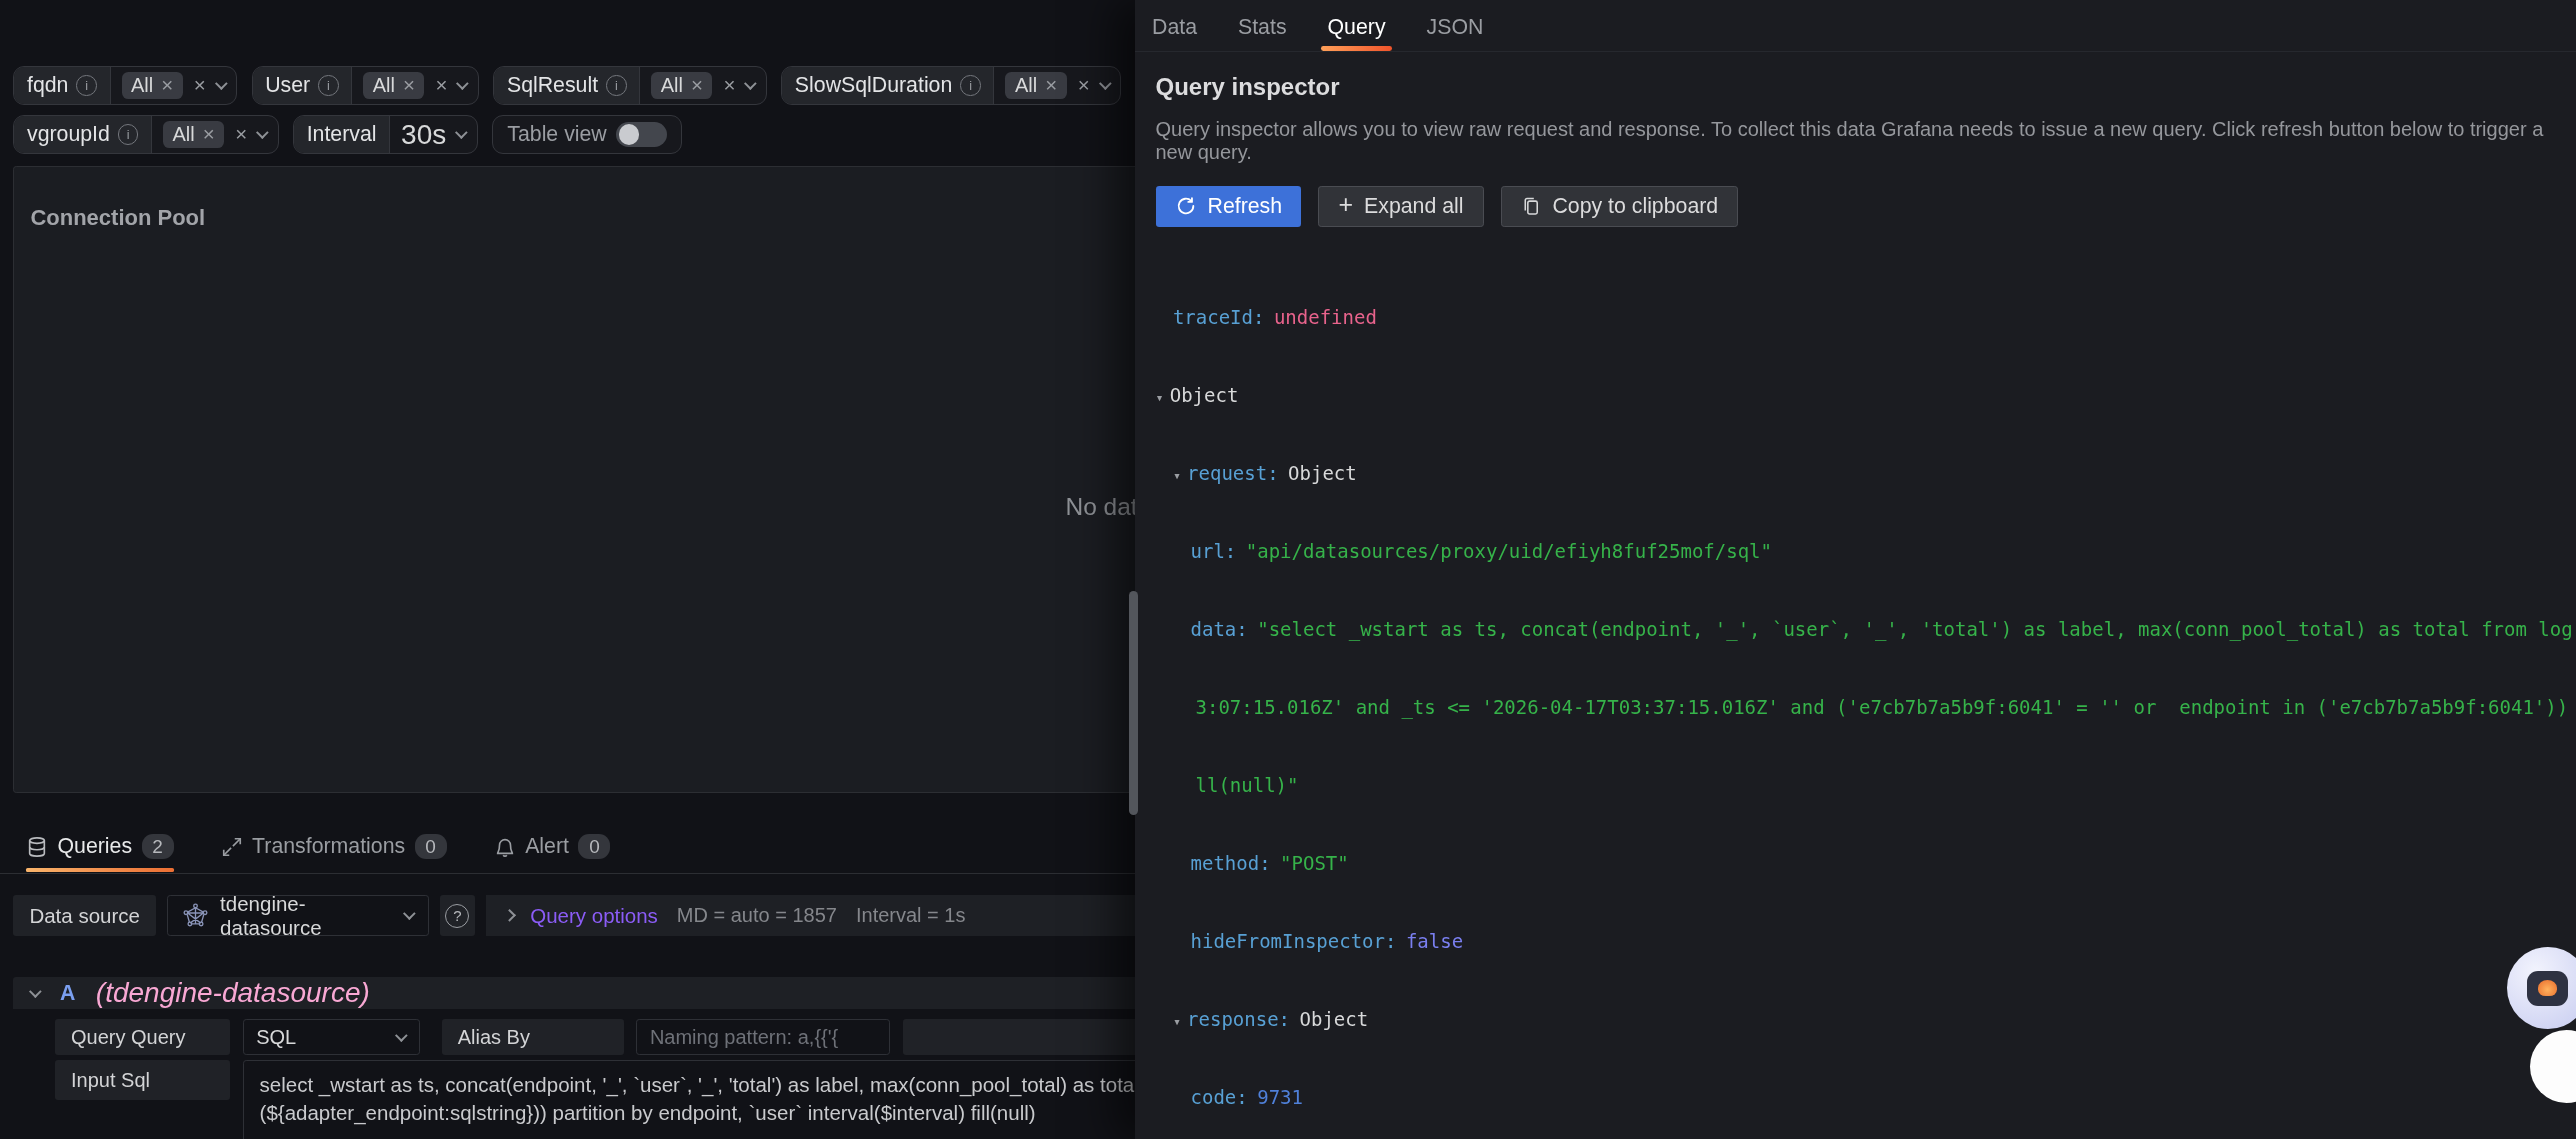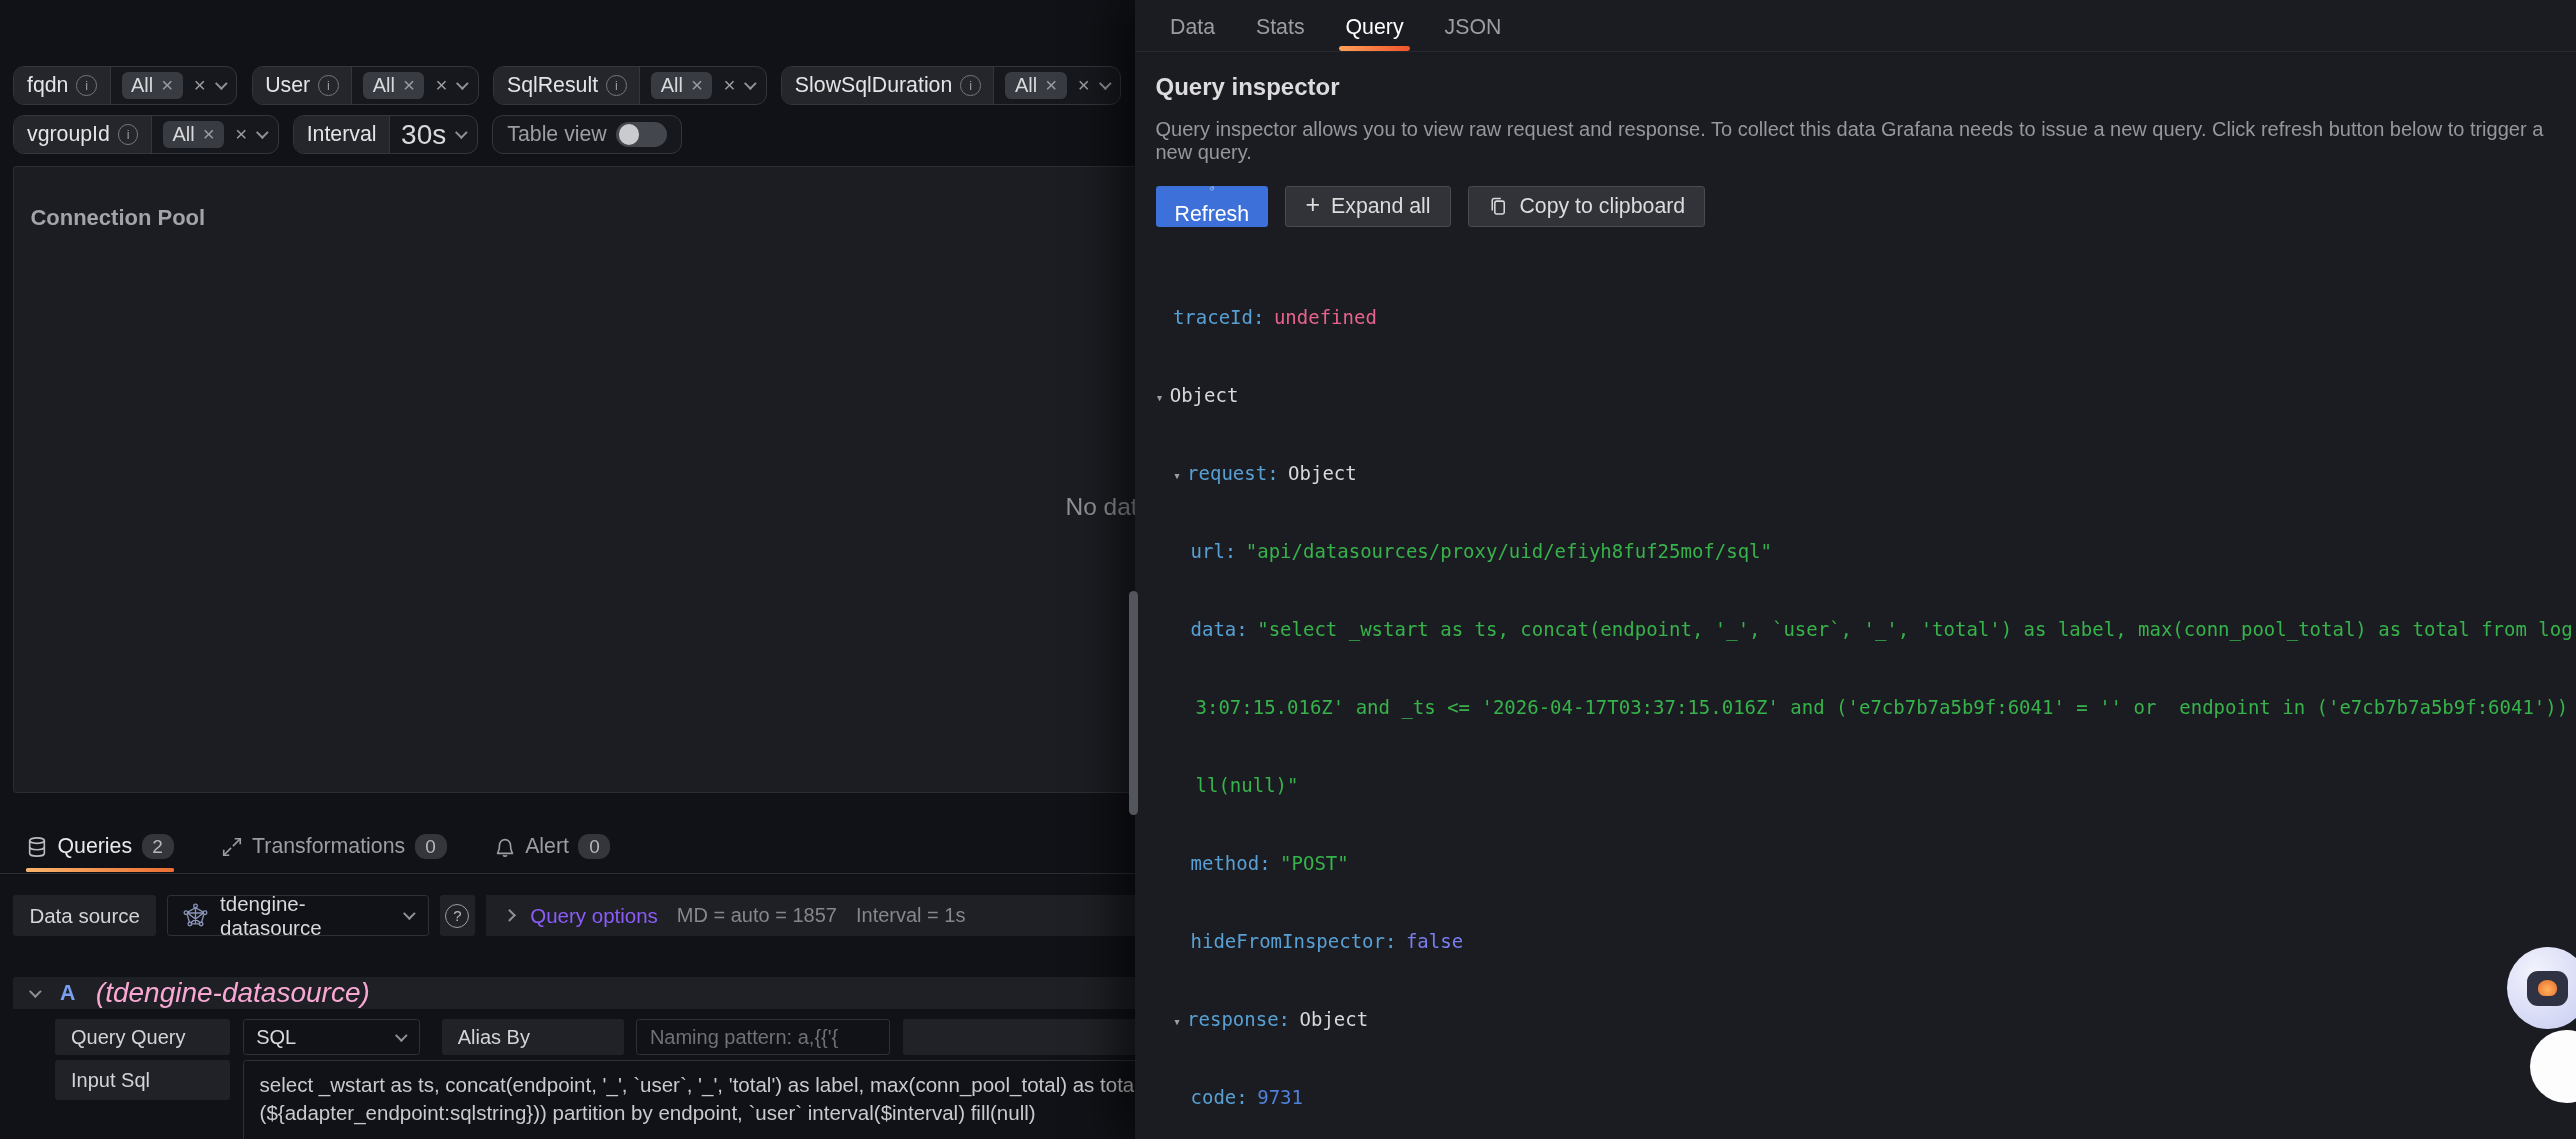--- a/index.html
+++ b/index.html
@@ -56,30 +56,30 @@
   .inputbox::placeholder { color:#6e7178; }
   .row-qt { top:1019px; height:36px; }
   .row-qt > * { height:36px; }
   .filler { background:#202227; border-radius:3.2px; width:356px; }
   .row-sql { top:1060px; }
   .sql-label { height:40px; width:175px; }
   .sql-box { width:1264px; height:111px; background:#111217; border:0.8px solid #2e3036; border-radius:3.2px; padding:9.5px 16px; font-size:20.5px; line-height:28px; color:#c9cacd; white-space:pre; overflow:hidden; }
 
   
   .drawer { position:absolute; left:1135px; top:0; width:1441px; height:1139px; background:#1b1c21; box-shadow:-20.5px 0 40px rgba(0,0,0,.55); z-index:10; }
-  .dtabs { display:flex; align-items:flex-end; gap:41px; height:52px; padding-left:35px; border-bottom:0.8px solid #26282e; }
+  .dtabs { display:flex; align-items:flex-end; gap:41px; height:52px; padding-left:17px; border-bottom:0.8px solid #26282e; }
   .dtab { font-size:21.3px; color:#9a9da2; padding-bottom:11px; position:relative; }
   .dtab.active { color:#ffffff; }
   .dtab.active::after { content:""; position:absolute; left:-6.3px; right:-6.3px; bottom:0; height:4.7px; border-radius:2.4px; background:linear-gradient(90deg,#ffa059,#f0542b); }
   .dbody { padding:20.5px 0 0 20.5px; }
   .dtitle { font-size:24px; font-weight:600; color:#dcdcde; margin-bottom:17.4px; }
   .ddesc { font-size:20px; color:#95979c; margin-bottom:22px; }
   .dbtns { display:flex; gap:17.4px; margin-bottom:25px; }
   .btn { display:flex; align-items:center; gap:11px; height:41px; padding:0 19px; border-radius:3.2px; font-size:21.3px; font-weight:500; }
-  .btn.primary { background:#3d71d9; color:#ffffff;flex-direction:column; }
+  .btn.primary { background:#3d71d9; color:#ffffff; }
   .btn.secondary { background:#313338; border:0.8px solid #4a4c52; color:#dcdcdd; }
   .btn .plus { font-size:25px; font-weight:400; margin-top:-3.2px; }
 
   .json-tree { font-family:"DejaVu Sans Mono", monospace; font-size:19px; line-height:26px; white-space:pre; overflow:hidden; width:1420px; }
   .jrow { height:26px; }
   .lvl0 { padding-left:0; }
   .lvl1 { padding-left:17.4px; }
   .lvl2 { padding-left:35px; }
   .lvl2c { padding-left:40px; }
   .jarrow { color:#9b9ea3; font-size:13.4px; display:inline-block; width:14.2px; }

